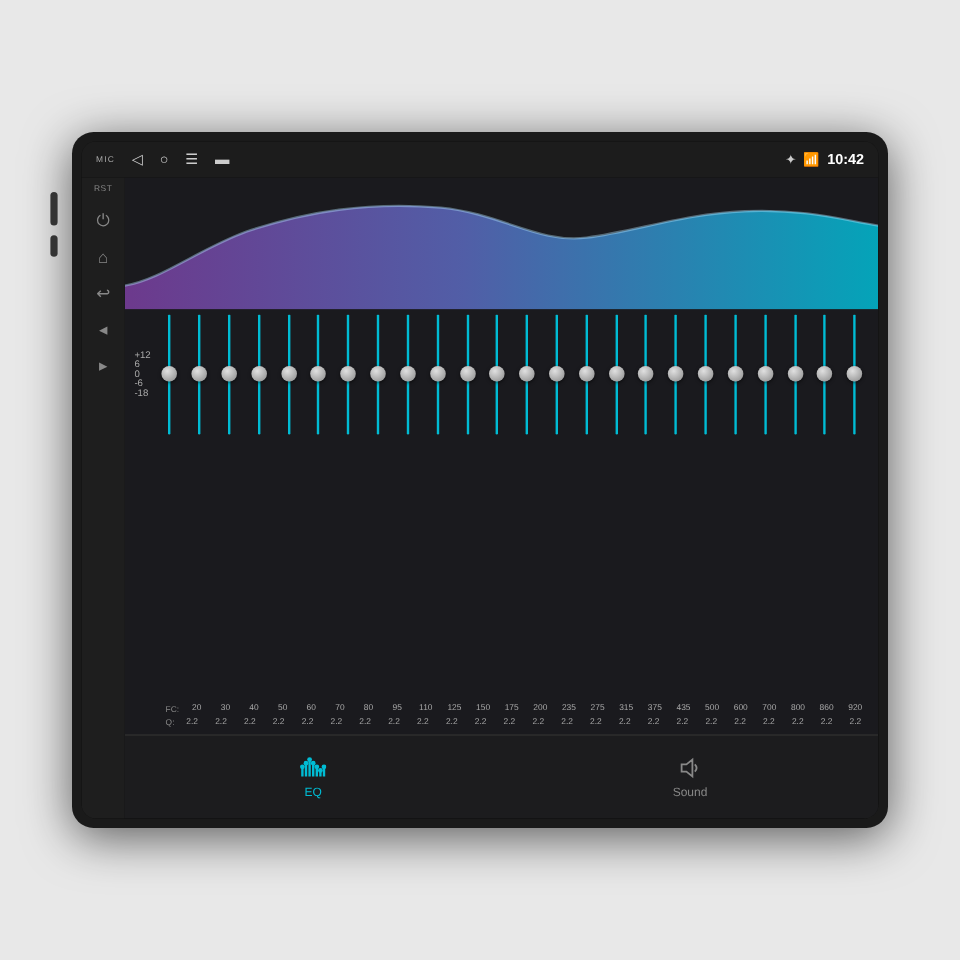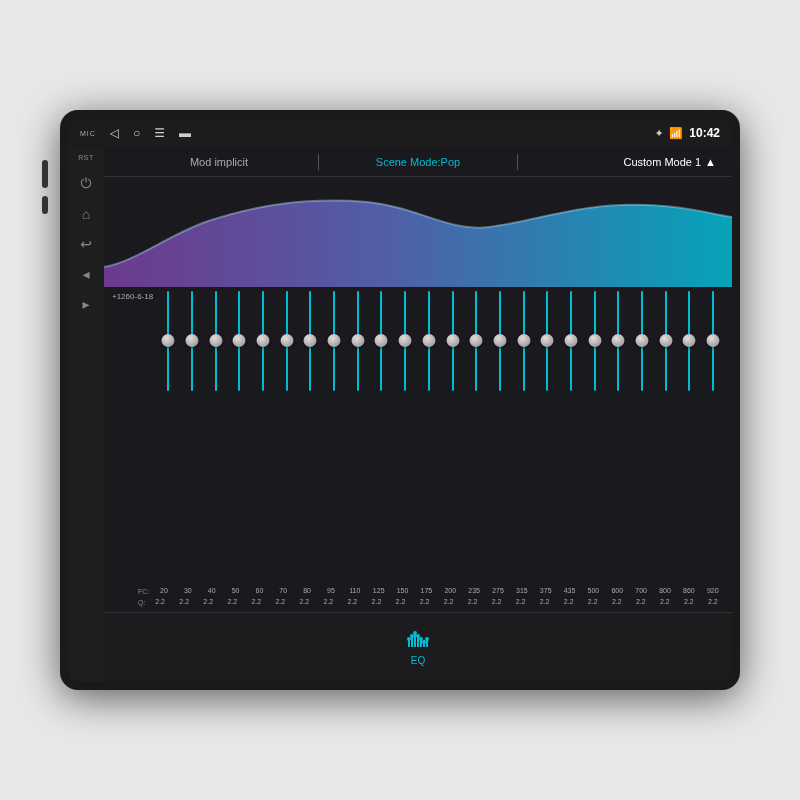--- a/index.html
+++ b/index.html
@@ -168,22 +168,22 @@
     
     .eq-sliders-area {
       flex: 1;
       display: flex;
       flex-direction: column;
       padding: 4px 8px 0 8px;
       overflow: hidden;
     }
     .db-scale {
       display: flex;
-      flex-direction: row;
-      justify-content: flex-end;
+      flex-direction: column;
+      justify-content: center;
       margin-right: 4px;
       font-size: 8px;
       color: #aaa;
       height: 100px;
       flex-shrink: 0;
       padding: 2px 0;
     }
     .db-scale span {
       line-height: 1;
     }
@@ -256,30 +256,20 @@
         <span class="sidebar-icon rst-label">RST</span>
         <span class="sidebar-icon">⏻</span>
         <span class="sidebar-icon">⌂</span>
         <span class="sidebar-icon">↩</span>
         <span class="sidebar-icon">◂</span>
         <span class="sidebar-icon">▸</span>
       </div>
 
       <div class="eq-screen">
 
-        <div class="mode-bar">
-          <div class="mode-section">Mod implicit</div>
-          <div class="divider-v"></div>
-          <div class="mode-section active">Scene Mode:Pop</div>
-          <div class="divider-v"></div>
-          <div class="mode-section custom">
-            <span>Custom Mode 1</span>
-            <span>▲</span>
-          </div>
-        </div>
 
         <div class="eq-viz">
           <svg class="viz-svg" viewBox="0 0 620 110" preserveAspectRatio="none" xmlns="http://www.w3.org/2000/svg">
             <defs>
               <linearGradient id="waveGrad" x1="0" y1="0" x2="1" y2="0">
                 <stop offset="0%" stop-color="#7b3fa0"></stop>
                 <stop offset="45%" stop-color="#5b6abf"></stop>
                 <stop offset="100%" stop-color="#00bcd4"></stop>
               </linearGradient>
             </defs>
@@ -551,18 +541,25 @@
               <circle cx="11" cy="7" r="2" fill="#00bcd4"></circle>
               <circle cx="14" cy="10" r="2" fill="#00bcd4"></circle>
               <circle cx="17" cy="13" r="2" fill="#00bcd4"></circle>
               <circle cx="20" cy="10" r="2" fill="#00bcd4"></circle>
             </svg>
             <span class="nav-tab-label active">EQ</span>
           </div>
 
 
 
+          <div class="nav-tab">
+            <svg width="22" height="22" viewBox="0 0 22 22">
+              <polygon points="4,8 4,14 8,14 13,18 13,4 8,8" fill="none" stroke="#888" stroke-width="1.5"></polygon>
+              <path d="M15,8 Q18,11 15,14" fill="none" stroke="#888" stroke-width="1.5"></path>
+            </svg>
+            <span class="nav-tab-label">Sound</span>
+          </div>
 
         </div>
       </div>
     </div>
   </div>
 </div>
 
 </body></html>

